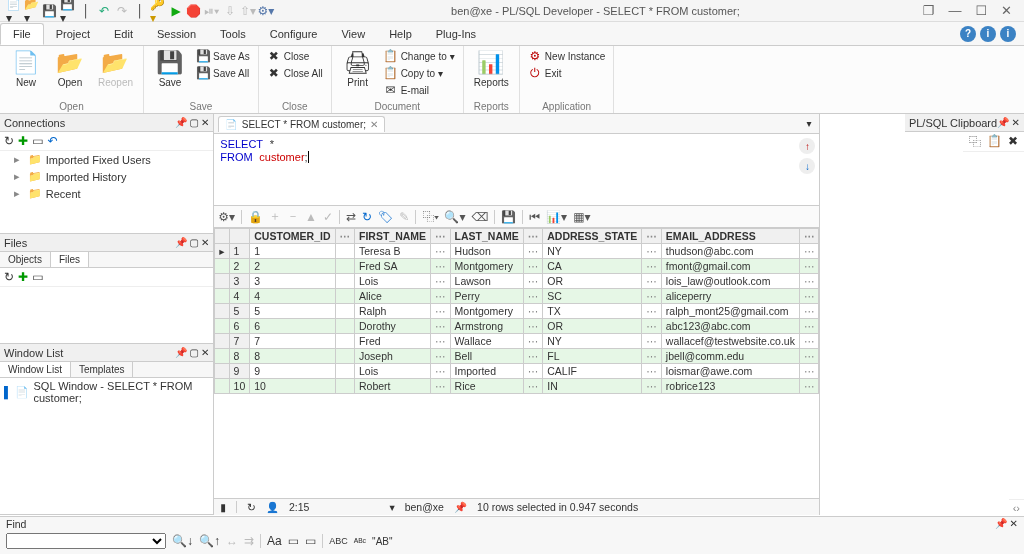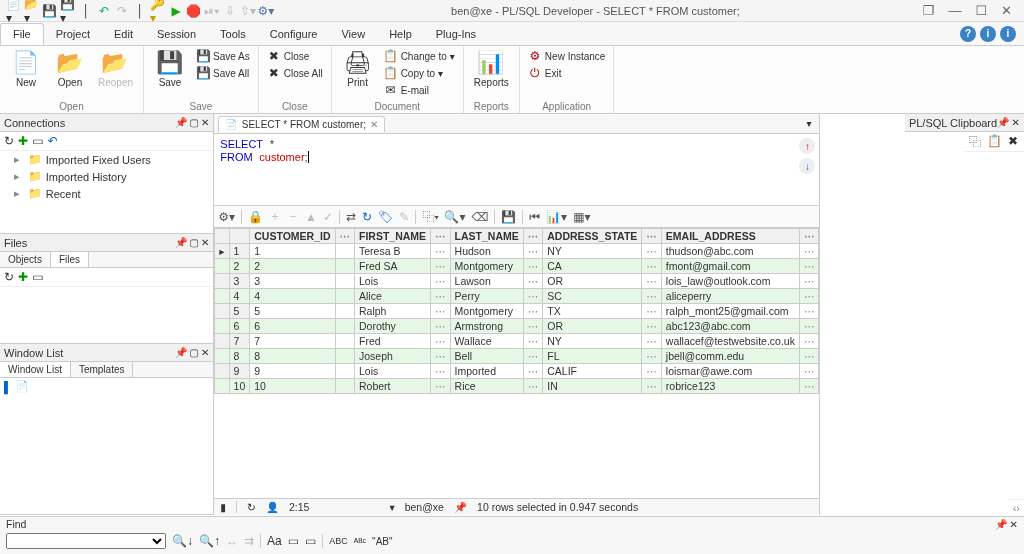--- a/index.html
+++ b/index.html
@@ -75,21 +75,21 @@
   .hscroll { height:16px; display:flex; align-items:center; padding:0 4px; font-size:11px; color:#888; justify-content:space-between; border-top:1px solid #eee;}
   .filter-in { margin:4px; width:calc(100% - 8px); border:1px solid #ccc; padding:2px 4px; font-size:10px; color:#aaa; }
   
   .statusbar { height:17px; border-top:1px solid #ccc; background:#f7f7f7; display:flex; align-items:center; font-size:10.5px; padding:0 6px; gap:10px; }
   .statusbar .ssep { width:1px; height:12px; background:#ccc; }
   
   .watermark { position:absolute; right:14px; bottom:24px; color:#c0c0c0; font-size:15px; line-height:1.1; text-align:left; pointer-events:none; }
   .watermark .big { font-size:17px; }
   
   .findbar { position:absolute; bottom:0; left:0; right:0; height:38px; border-top:1px solid #ccc; background:#f7f7f7; }
-  .findbar .flabel { font-size:10.5px; padding:1px 6px; display:flex; align-items:center; }
+  .findbar .flabel { font-size:10.5px; padding:1px 6px; display:flex; }
   .findbar .frow { display:flex; align-items:center; gap:6px; padding:2px 6px; }
   .findbar select { width:160px; font-size:11px; }
   .findbar .fbtn { font-size:12px; cursor:pointer; }
   .findbar .ftools { margin-left:auto; display:flex; gap:2px; font-size:10px; }
   
   .disabled { color:#bbb; }
 </style>
 </head>
 <body>
 
@@ -305,20 +305,21 @@
           </span>
       </div>
       <div class="tabstrip">
         <div class="tab active">Window List</div>
         <div class="tab">Templates</div>
       </div>
       <div class="panel-body">
         <div class="tree-item" style="padding-left:4px">
           <span style="color:#06c">▌</span>
           <span>📄</span>
+          <span>SQL Window - SELECT * FROM customer;</span>
         </div>
       </div>
     </div>
   </div>
 
   <div class="center-col">
     <div class="doc-tabs">
       <div class="doc-tab">
         <span>📄</span>
         <span>SELECT * FROM customer;</span>

